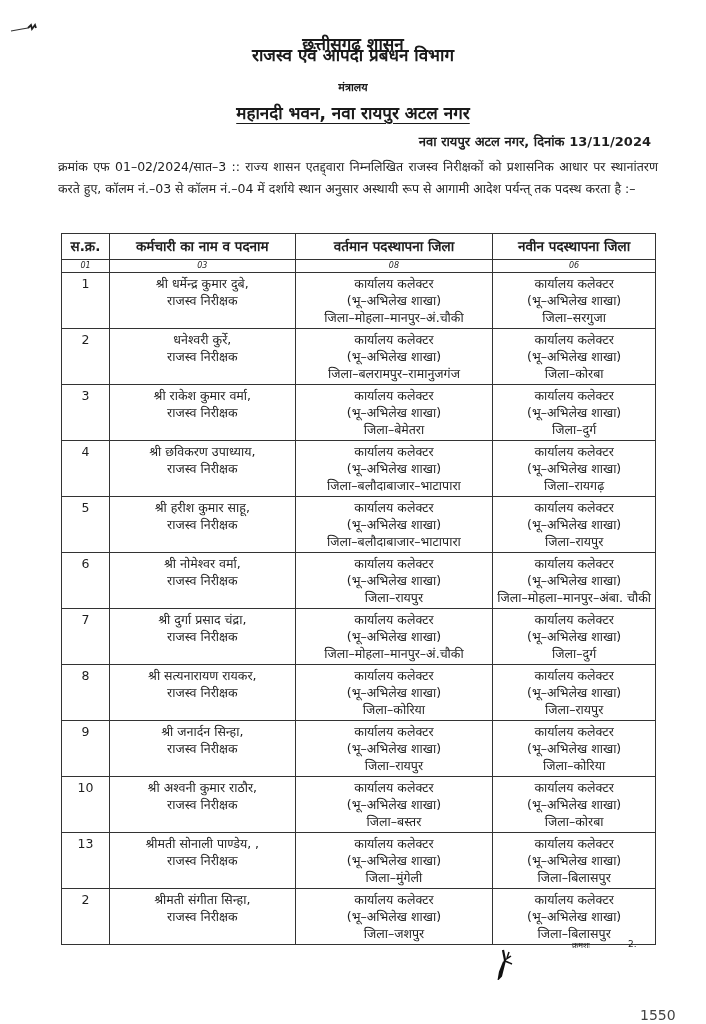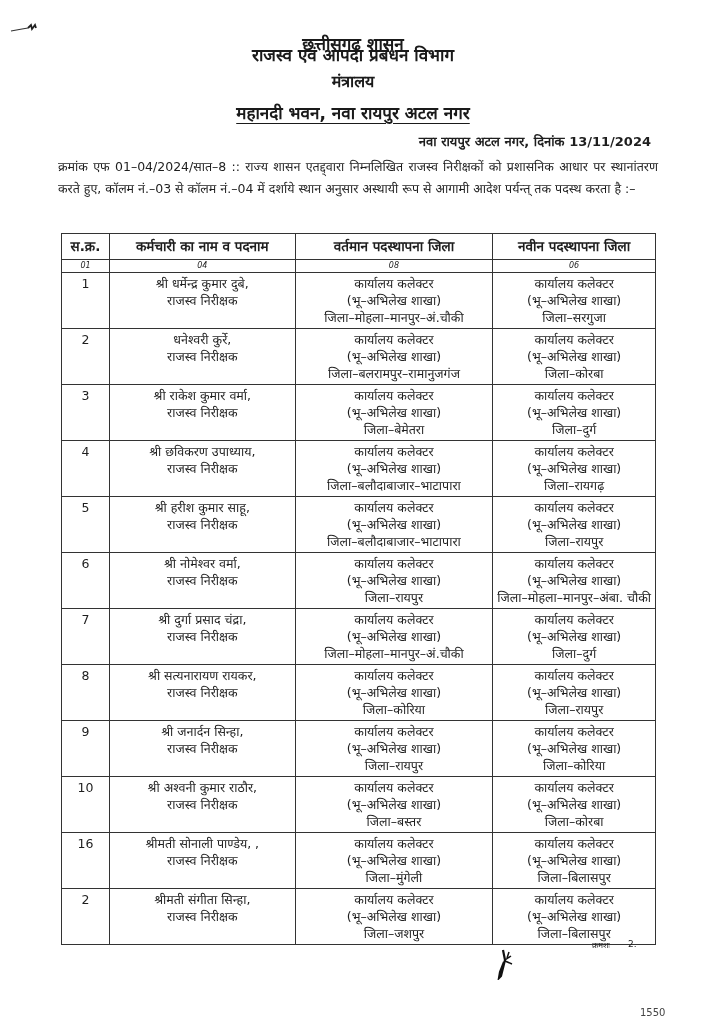--- a/index.html
+++ b/index.html
@@ -5,71 +5,71 @@
   html, body { margin: 0; padding: 0; }
   body {
     width: 706px; height: 1024px; background: #ffffff; position: relative;
     font-family: "DejaVu Sans", "Liberation Sans", sans-serif; color: #1e1e1e;
     overflow: hidden;
   }
   .scribble { position: absolute; left: 10px; top: 22px; width: 30px; height: 12px; }
   .head { position: absolute; left: 0; width: 706px; text-align: center; font-weight: bold; color: #1a1a1a; }
   .h1 { top: 32px; font-size: 17px; }
   .h2 { top: 43px; font-size: 17px; }
-  .h3 { top: 70px; font-size: 16px; }
+  .h3 { top: 79px; font-size: 11px; }
   .h4 { top: 101px; font-size: 17px; text-decoration: underline; text-underline-offset: 4px; }
   .dateline { position: absolute; right: 55px; top: 132px; font-size: 13px; font-weight: bold; }
   .para { position: absolute; left: 58px; top: 156px; width: 600px; font-size: 12.5px; line-height: 22px; text-align: justify; }
   table.main {
     position: absolute; left: 61px; top: 233px; width: 595px;
     border-collapse: collapse; font-size: 12.5px; line-height: 17px;
   }
   table.main td, table.main th { border: 1.3px solid #333; text-align: center; vertical-align: top; padding: 2px 3px; }
   table.main th { font-size: 13.5px; font-weight: bold; padding: 4px 3px; }
   table.main tr.colnums td { font-size: 8px; line-height: 10px; padding: 1px; font-style: italic; }
   col.c1 { width: 48px; } col.c2 { width: 186px; } col.c3 { width: 198px; } col.c4 { width: 163px; }
-  .footer-cont { position: absolute; left: 592px; top: 939px; font-size: 8px; }
+  .footer-cont { position: absolute; left: 572px; top: 939px; font-size: 8px; }
   .footer-page { position: absolute; left: 628px; top: 939px; font-size: 9px; }
   .signature { position: absolute; left: 495px; top: 948px; width: 22px; height: 32px; }
-  .page-code { position: absolute; left: 640px; top: 1007px; font-size: 10px; color: #444; }
+  .page-code { position: absolute; left: 640px; top: 1007px; font-size: 14px; color: #444; }
 </style>
 </head>
 <body>
 
 <svg class="scribble" viewBox="0 0 30 12">
   <path d="M1 9 L12 7 L18 6" stroke="#333" stroke-width="1.2" fill="none"></path>
   <path d="M18 6 L21 3 L22 7 L25 3 L26 6" stroke="#222" stroke-width="1.8" fill="none"></path>
 </svg>
 
 <div class="head h1">छत्तीसगढ़ शासन</div>
 <div class="head h2">राजस्व एवं आपदा प्रबंधन विभाग</div>
 <div class="head h3">मंत्रालय</div>
 <div class="head h4">महानदी भवन, नवा रायपुर अटल नगर</div>
 
 <div class="dateline">नवा रायपुर अटल नगर, दिनांक 13/11/2024</div>
 
-<div class="para">क्रमांक एफ 01–04/2024/सात–8 :: राज्य शासन एतद्द्वारा निम्नलिखित राजस्व निरीक्षकों को प्रशासनिक आधार पर स्थानांतरण करते हुए, कॉलम नं.–03 से कॉलम नं.–04 में दर्शाये स्थान अनुसार अस्थायी रूप से आगामी आदेश पर्यन्त् तक पदस्थ करता है :–</div>
+<div class="para">क्रमांक एफ 01–02/2024/सात–3 :: राज्य शासन एतद्द्वारा निम्नलिखित राजस्व निरीक्षकों को प्रशासनिक आधार पर स्थानांतरण करते हुए, कॉलम नं.–03 से कॉलम नं.–04 में दर्शाये स्थान अनुसार अस्थायी रूप से आगामी आदेश पर्यन्त् तक पदस्थ करता है :–</div>
 
 <table class="main">
   <colgroup>
       <col class="c1">
       <col class="c2">
       <col class="c3">
       <col class="c4">
     </colgroup>
   <thead>
     <tr>
       <th>स.क्र.</th>
       <th>कर्मचारी का नाम व पदनाम</th>
       <th>वर्तमान पदस्थापना जिला</th>
       <th>नवीन पदस्थापना जिला</th>
     </tr>
     <tr class="colnums">
       <td>01</td>
-      <td>04</td>
+      <td>03</td>
       <td>08</td>
       <td>06</td>
     </tr>
   </thead>
   <tbody id="rows">
       <tr>
         <td><span>1</span></td>
         <td>
           <div>श्री धर्मेन्द्र कुमार दुबे,</div>
           <div>राजस्व निरीक्षक</div>
@@ -232,21 +232,21 @@
           <div>(भू–अभिलेख शाखा)</div>
           <div>जिला–बस्तर</div>
         </td>
         <td>
           <div>कार्यालय कलेक्टर</div>
           <div>(भू–अभिलेख शाखा)</div>
           <div>जिला–कोरबा</div>
         </td>
       </tr>
       <tr>
-        <td><span>16</span></td>
+        <td><span>13</span></td>
         <td>
           <div>श्रीमती सोनाली पाण्डेय, ,</div>
           <div>राजस्व निरीक्षक</div>
         </td>
         <td>
           <div>कार्यालय कलेक्टर</div>
           <div>(भू–अभिलेख शाखा)</div>
           <div>जिला–मुंगेली</div>
         </td>
         <td>

